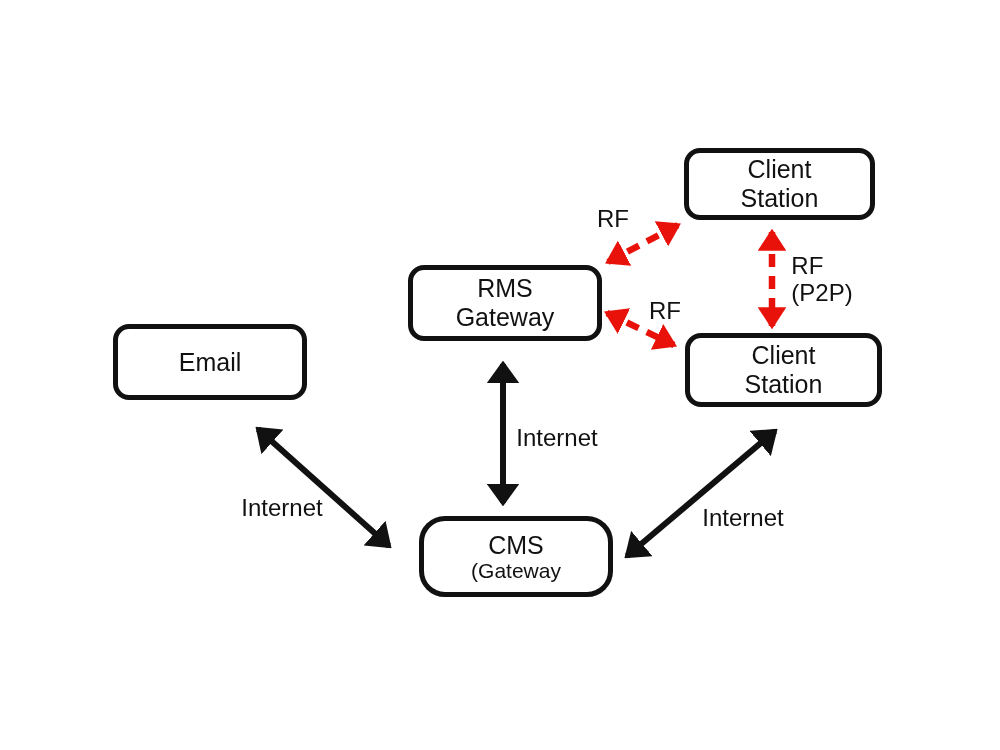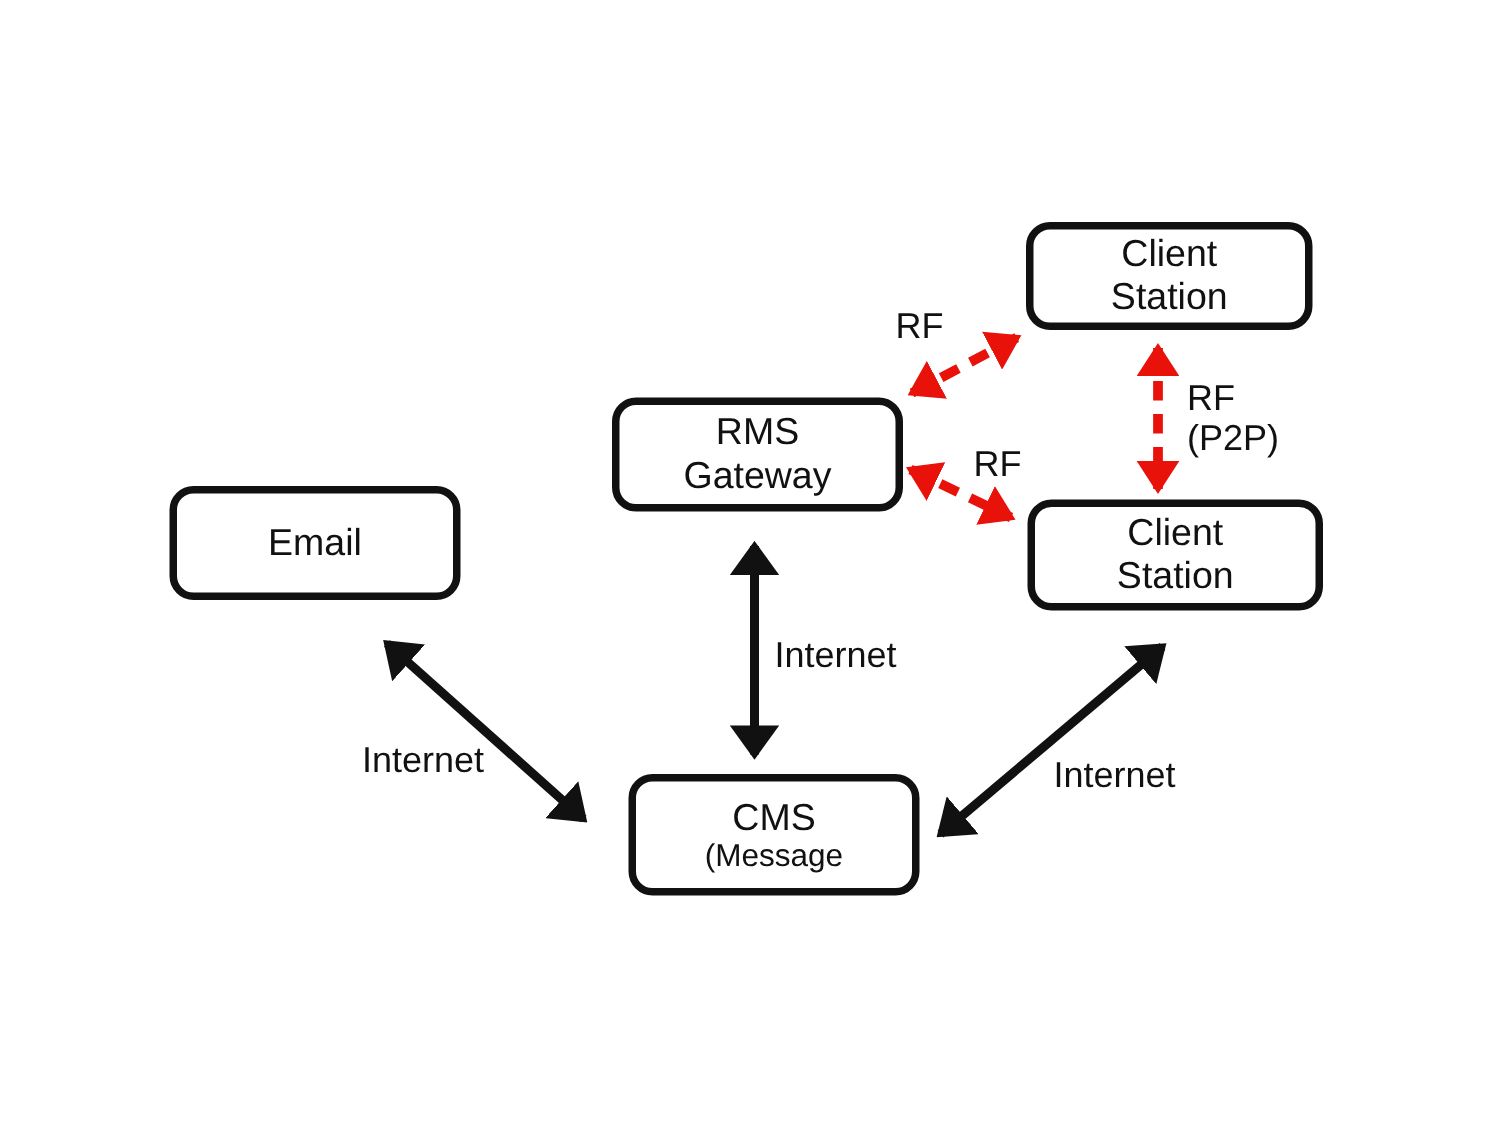--- a/index.html
+++ b/index.html
@@ -51,21 +51,21 @@
     font-size: 24px;
     line-height: 27px;
     text-align: left;
     white-space: nowrap;
   }
   
   #node-email   { left: 113px; top: 324px; width: 194px; height: 76px; }
   #node-rms     { left: 408px; top: 265px; width: 194px; height: 76px; }
   #node-cs1     { left: 684px; top: 148px; width: 191px; height: 72px; }
   #node-cs2     { left: 685px; top: 333px; width: 197px; height: 74px; }
-  #node-cms     { left: 419px; top: 516px; width: 194px; height: 81px; }
+  #node-cms     { left: 419px; top: 516px; width: 194px; height: 81px; border-radius: 26px; }
   
   #lbl-internet-rms   { left: 557px; top: 437px; }
   #lbl-internet-email { left: 282px; top: 507px; }
   #lbl-internet-cs2   { left: 743px; top: 517px; }
   #lbl-rf-top         { left: 613px; top: 218px; }
   #lbl-rf-mid         { left: 665px; top: 310px; }
   #lbl-rf-p2p         { left: 822px; top: 279px; }
 </style>
 </head>
 <body>
@@ -105,21 +105,21 @@
     <div class="line">Station</div>
   </div>
 
   <div class="node" id="node-cs2">
     <div class="line">Client</div>
     <div class="line">Station</div>
   </div>
 
   <div class="node" id="node-cms">
     <div class="line">CMS</div>
-    <div class="subline">(Message</div>
+    <div class="subline">(Gateway</div>
   </div>
 
   <div class="edge-label" id="lbl-internet-rms">Internet</div>
   <div class="edge-label" id="lbl-internet-email">Internet</div>
   <div class="edge-label" id="lbl-internet-cs2">Internet</div>
   <div class="edge-label" id="lbl-rf-top">RF</div>
   <div class="edge-label" id="lbl-rf-mid">RF</div>
   <div class="edge-label" id="lbl-rf-p2p">
     <div>RF</div>
     <div>(P2P)</div>

